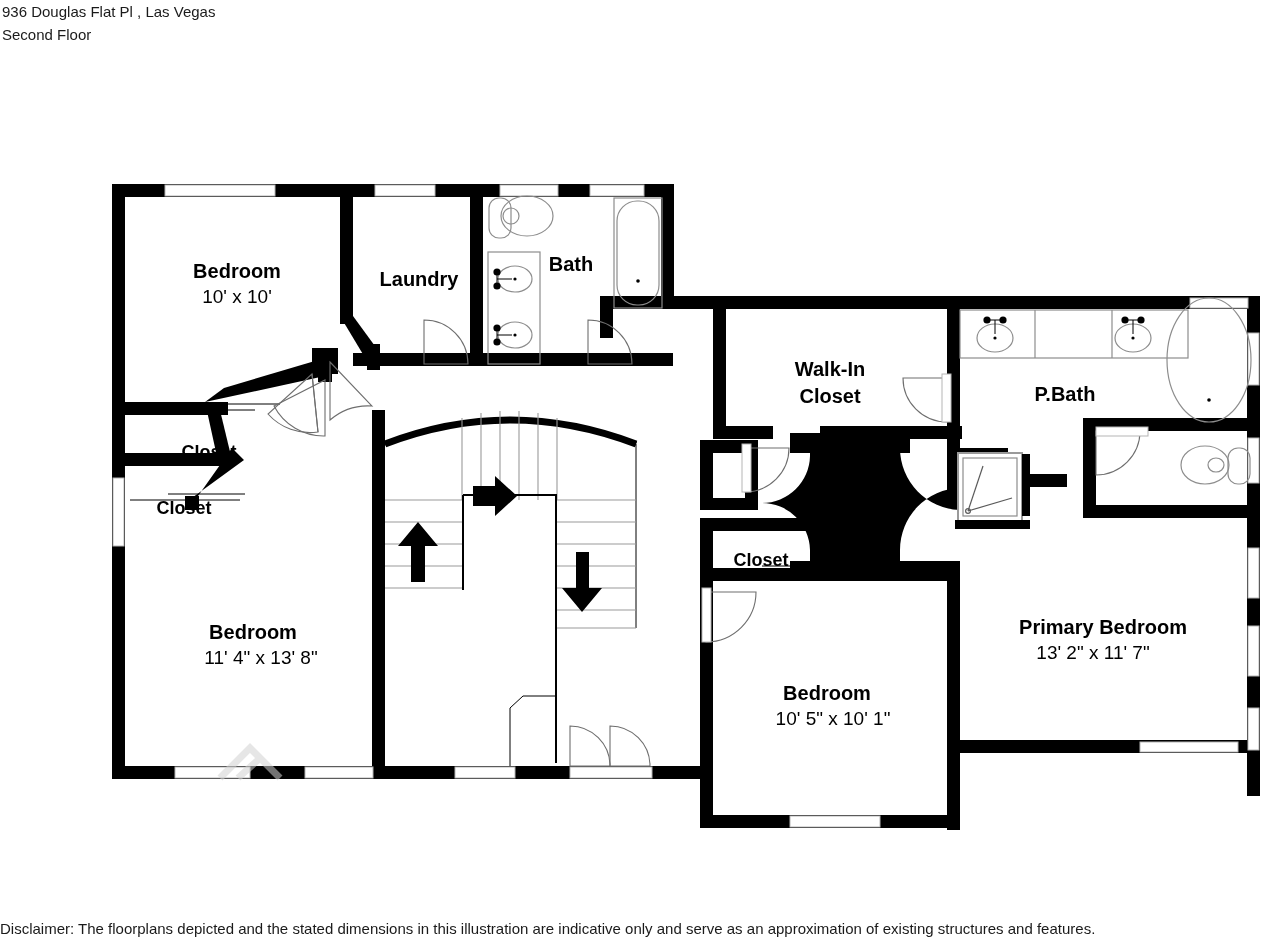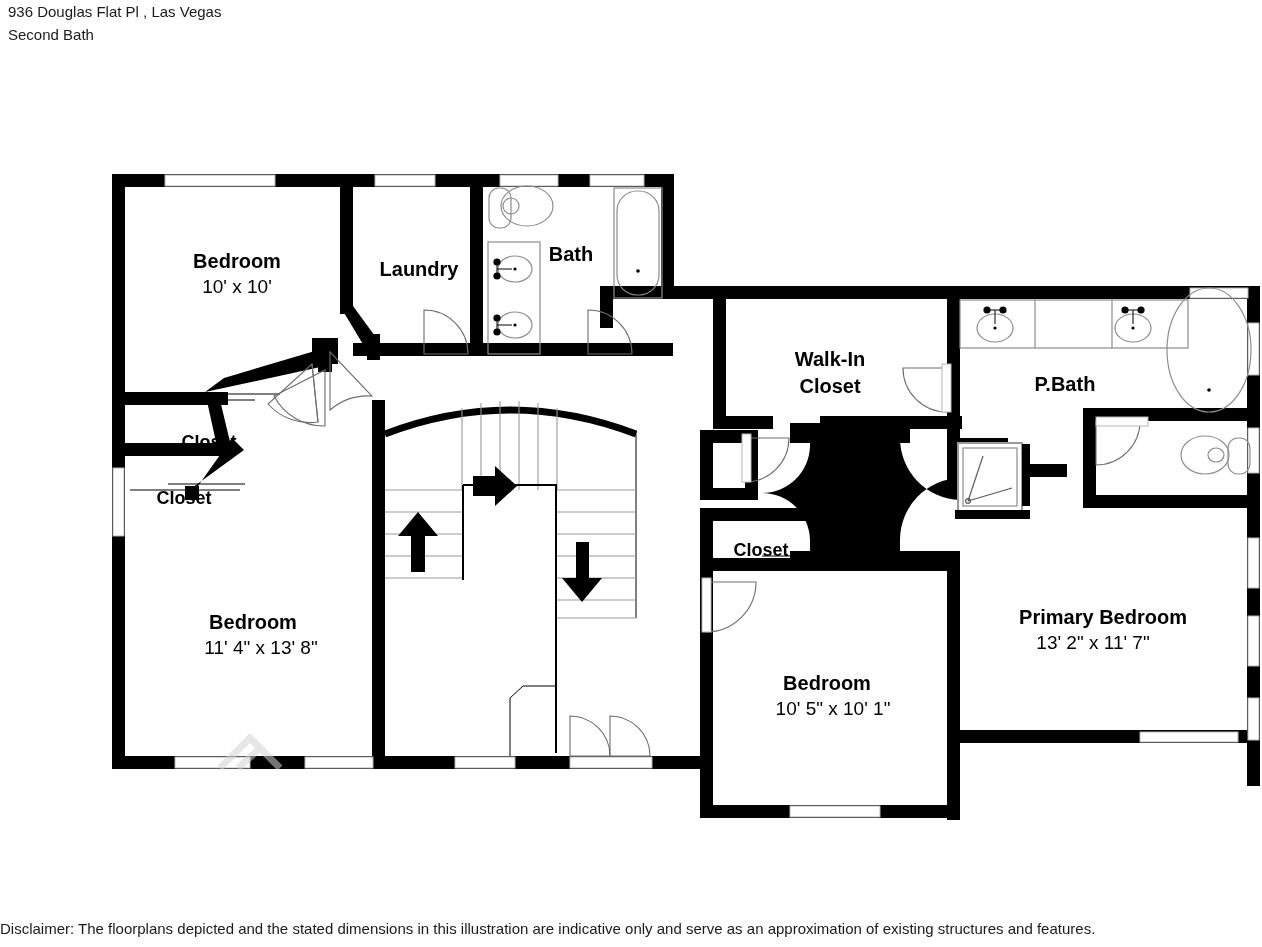--- a/index.html
+++ b/index.html
@@ -11,34 +11,34 @@
   body {
     width: 1262px;
     height: 947px;
     position: relative;
     font-family: "Liberation Sans", sans-serif;
     color: #000000;
     overflow: hidden;
   }
   #header {
     position: absolute;
-    left: 8px;
+    left: 2px;
     top: 0px;
     width: 600px;
   }
   #header .line {
     font-size: 15px;
     line-height: 23px;
     color: #1a1a1a;
     white-space: nowrap;
   }
   #plan-wrap {
     position: absolute;
     left: 0px;
-    top: 138px;
+    top: 148px;
     width: 1030px;
     height: 720px;
   }
   #footer {
     position: absolute;
     left: 0px;
     bottom: 6px;
     width: 1262px;
   }
   #footer .line {
@@ -74,21 +74,21 @@
     text-anchor: middle;
     fill: #000000;
   }
   .wmark { fill: none; stroke: #d2d2d2; stroke-width: 7; }
 </style>
 </head>
 <body>
 
 <div id="header">
   <div class="line">936 Douglas Flat Pl , Las Vegas</div>
-  <div class="line">Second Bath</div>
+  <div class="line">Second Floor</div>
 </div>
 
 <div id="plan-wrap">
 <svg width="1262" height="720" viewBox="0 0 1262 720" xmlns="http://www.w3.org/2000/svg">
 
   <g>
     <rect x="112" y="36" width="560" height="600" class="room"></rect>
     <rect x="600" y="150" width="660" height="500" class="room"></rect>
     <rect x="700" y="370" width="260" height="310" class="room"></rect>
   </g>

